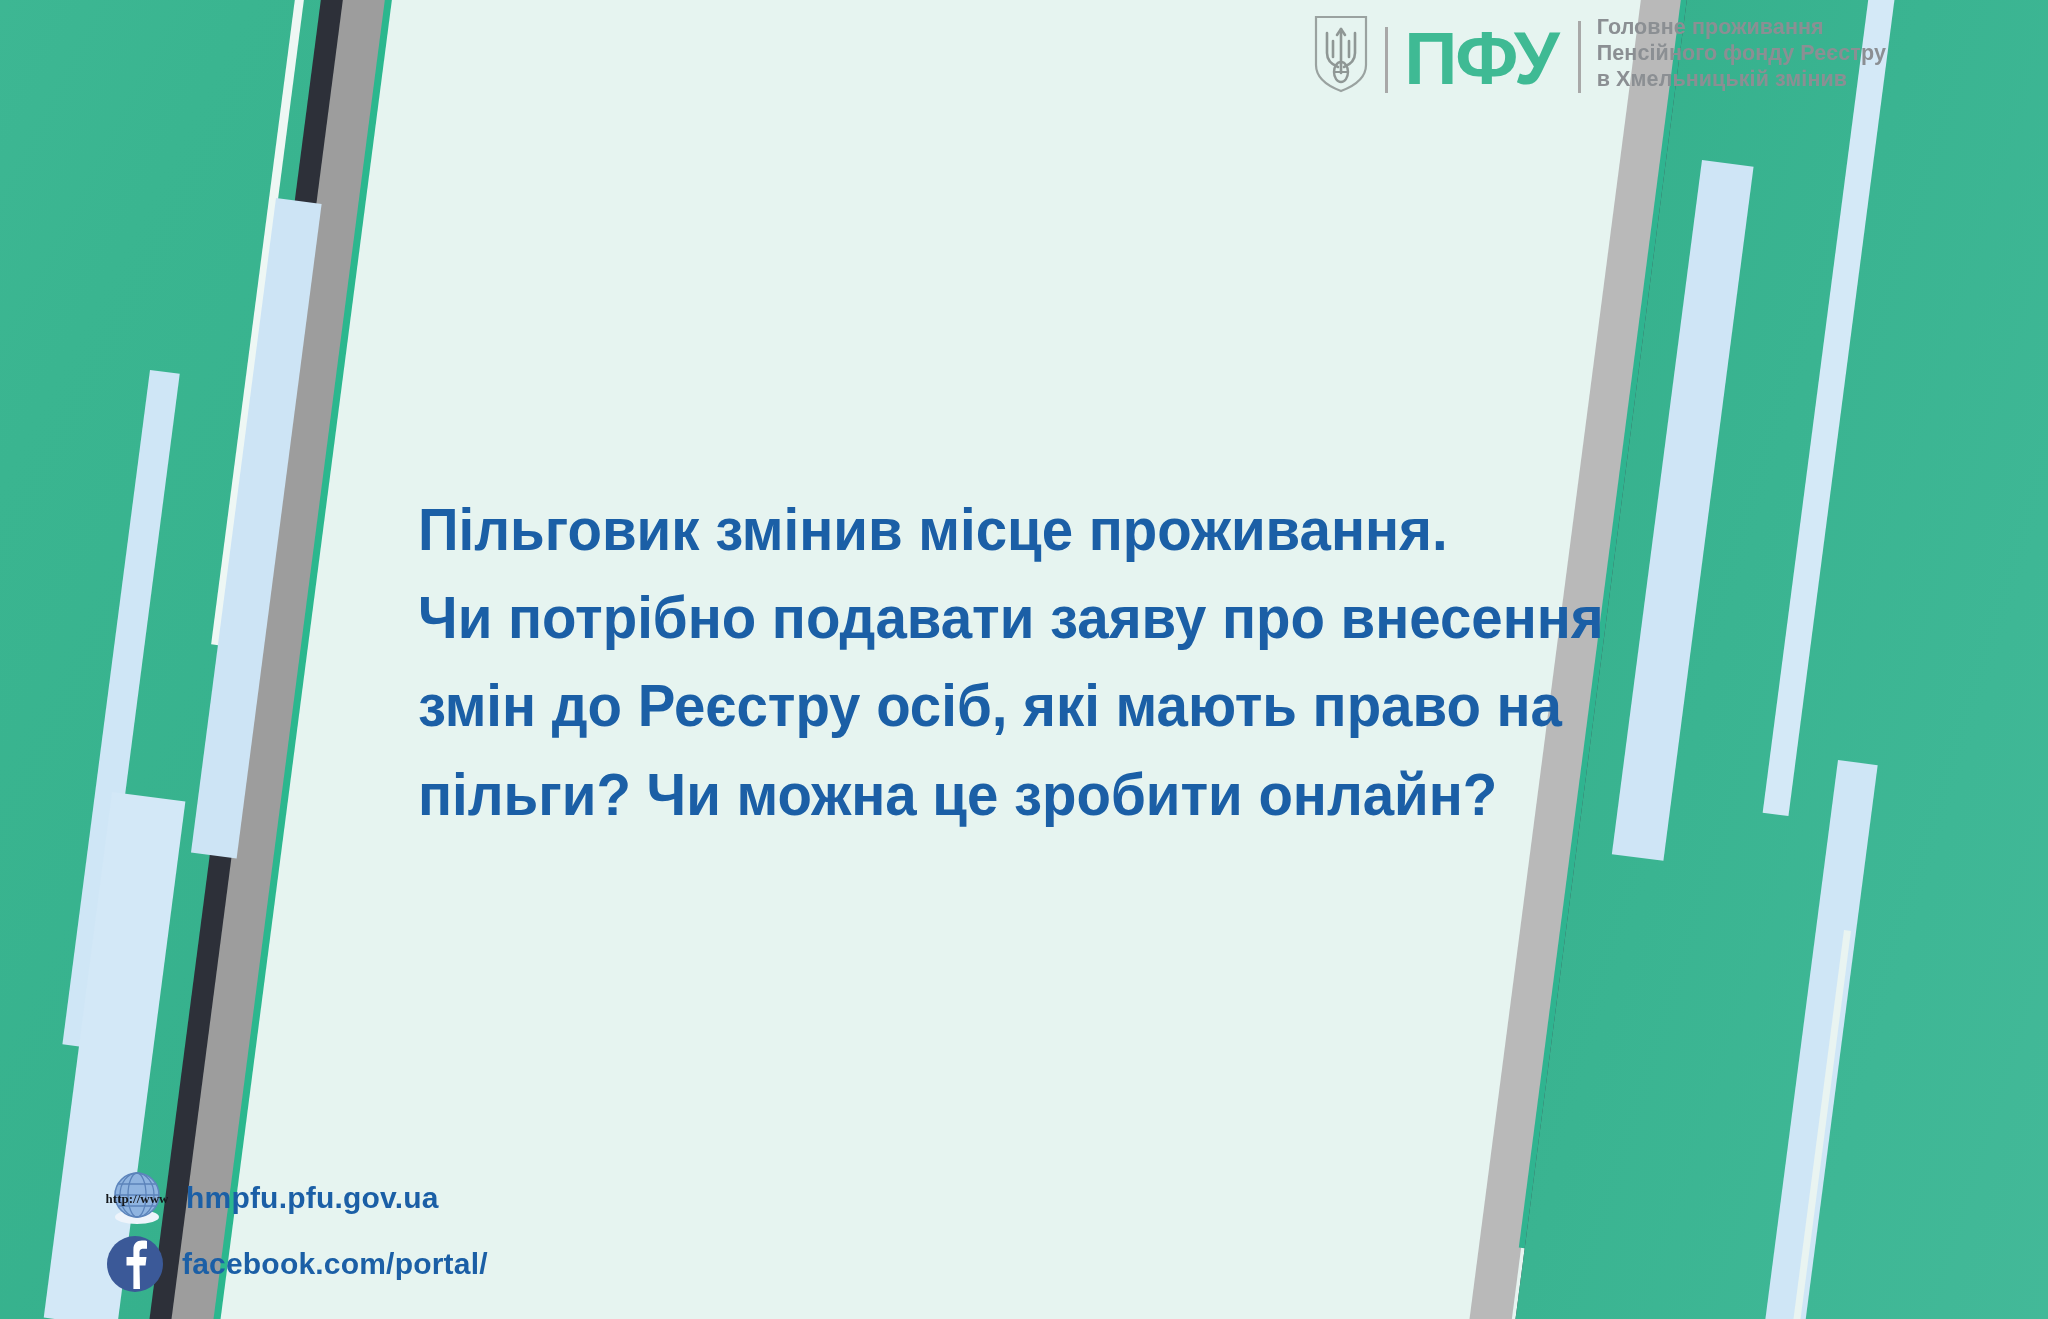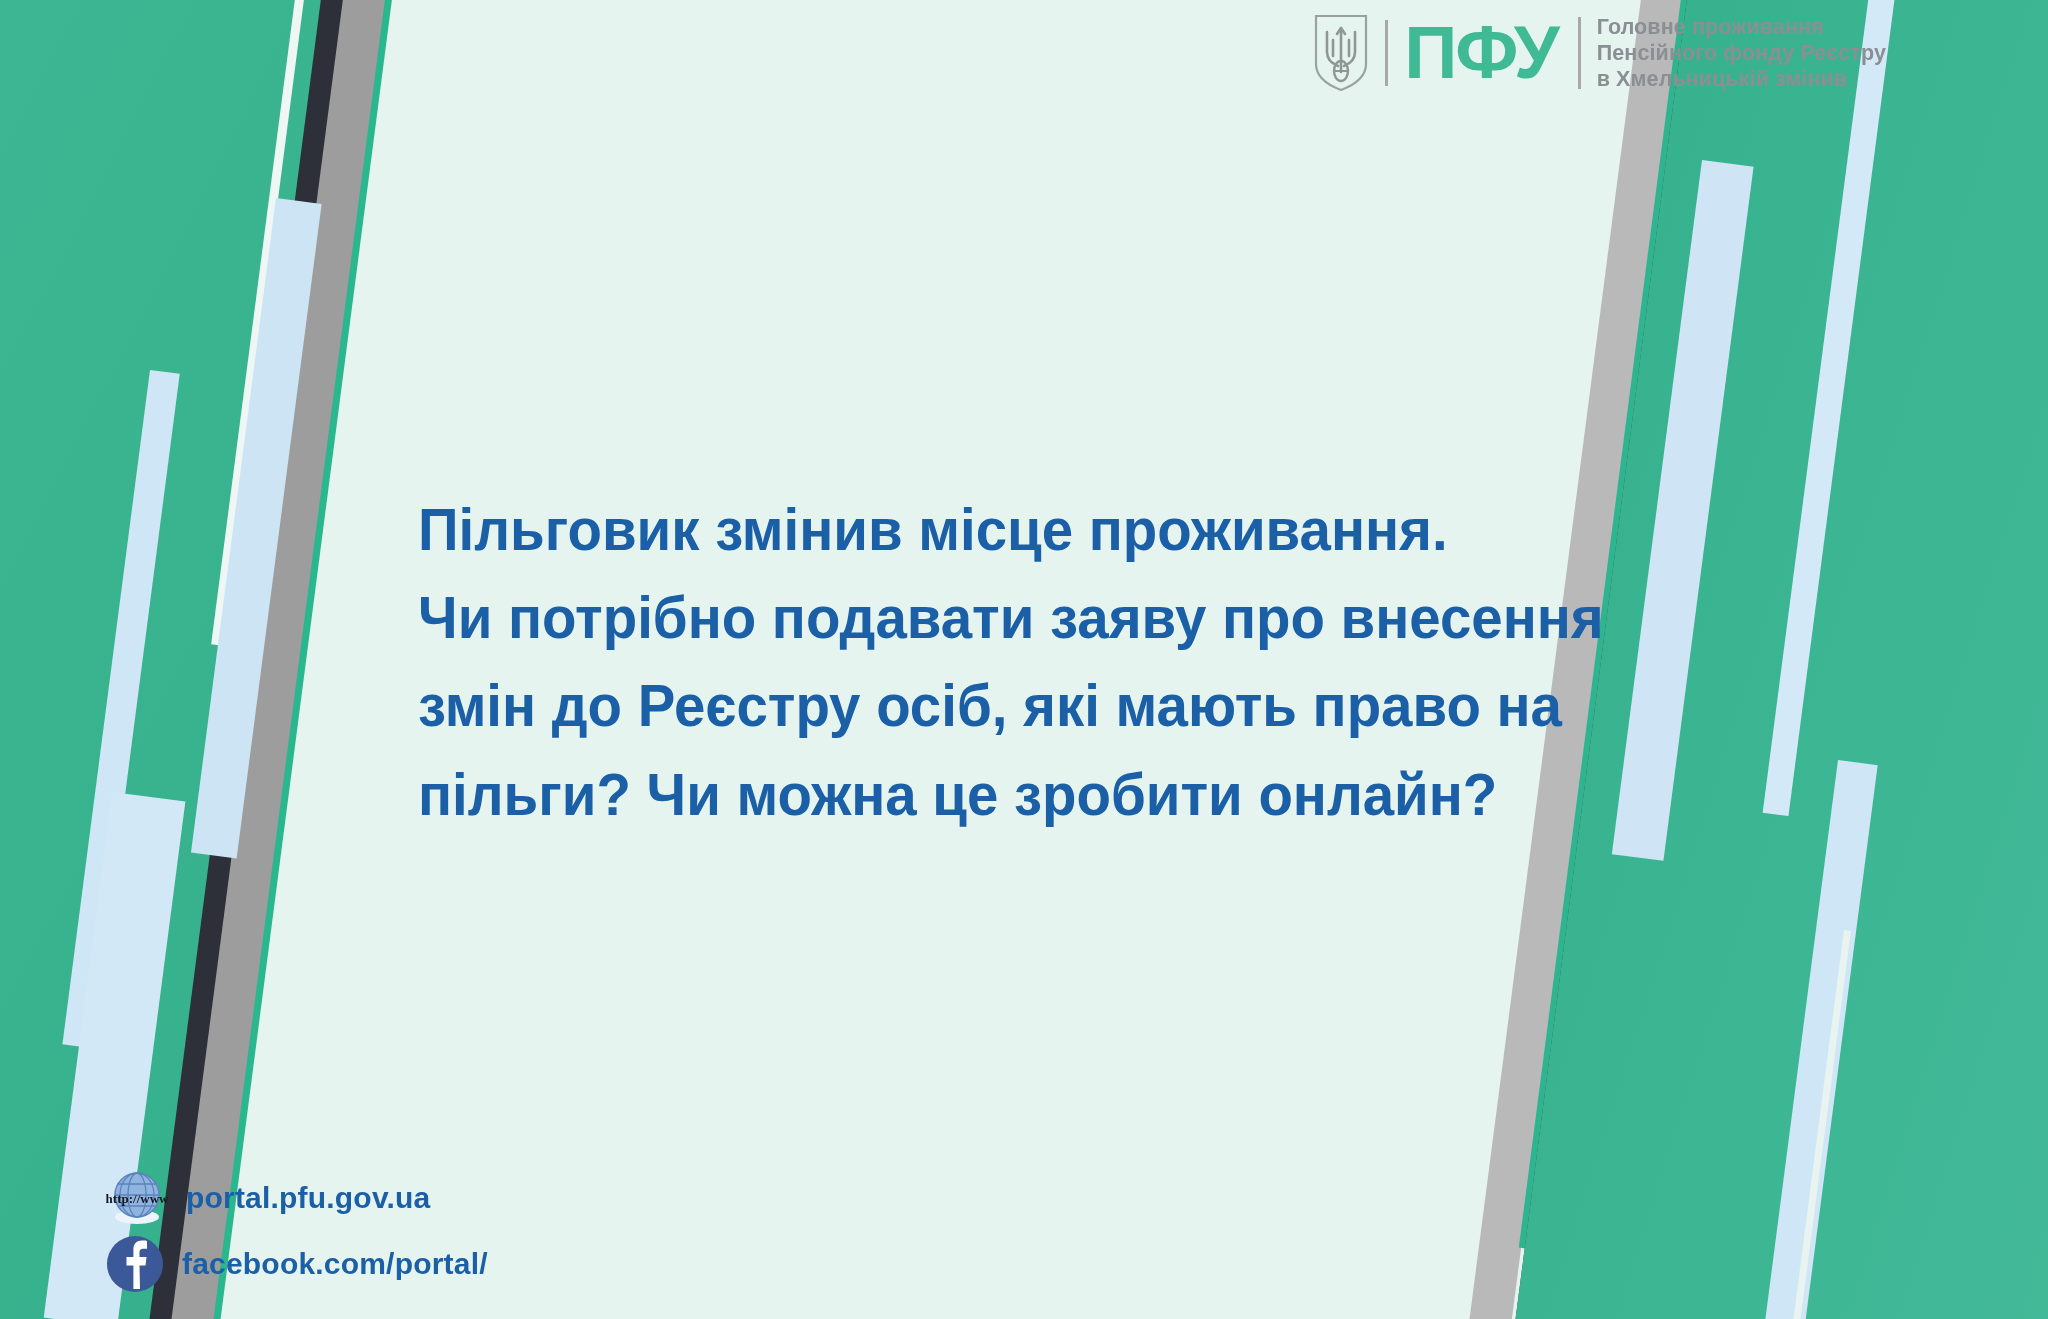--- a/index.html
+++ b/index.html
@@ -155,21 +155,21 @@
     transform: rotate(7.4deg);
     transform-origin: top left;
   }
 
   
   .logo-block {
     position: absolute;
     top: 14px;
     right: 162px;
     display: flex;
-    align-items: center;
+    align-items: flex-end;
     gap: 16px;
   }
   .coat {
     width: 56px;
     height: 78px;
   }
   .logo-divider {
     width: 3px;
     height: 66px;
     background: #a8a8a8;
@@ -303,21 +303,21 @@
         <circle cx="31" cy="28" r="22" fill="none" stroke="#5e86bd" stroke-width="1.6"></circle>
         <g fill="none" stroke="#5b83ba" stroke-width="1.3">
           <ellipse cx="31" cy="28" rx="9" ry="22"></ellipse>
           <ellipse cx="31" cy="28" rx="17" ry="22"></ellipse>
           <path d="M9 28 H53"></path>
           <path d="M12.5 17 H49.5"></path>
           <path d="M12.5 39 H49.5"></path>
         </g>
         <text x="31" y="36" font-family="Liberation Serif, serif" font-size="13" font-weight="bold" fill="#15181c" text-anchor="middle">http://www</text>
       </svg>
-      <div class="footer-label">portal.pfu.gov.ua</div>
+      <div class="footer-label">hmpfu.pfu.gov.ua</div>
     </div>
 
     <div class="footer-row">
       <svg class="fb-icon" viewBox="0 0 58 58">
         <circle cx="29" cy="29" r="28" fill="#3b5998"></circle>
         <path d="M33.5 30.5 h6 l1-8.5 h-7 v-4.2 c0-2.4 .7-4 4.1-4 h3.4 V5.9
                  c-.6-.1-2.7-.3-5.1-.3 -5 0-8.5 3.1-8.5 8.8 V22 h-6.9 v8.5 h6.9 V54 h6.6 Z" fill="#ffffff"></path>
       </svg>
       <div class="footer-label">facebook.com/portal/</div>
     </div>

